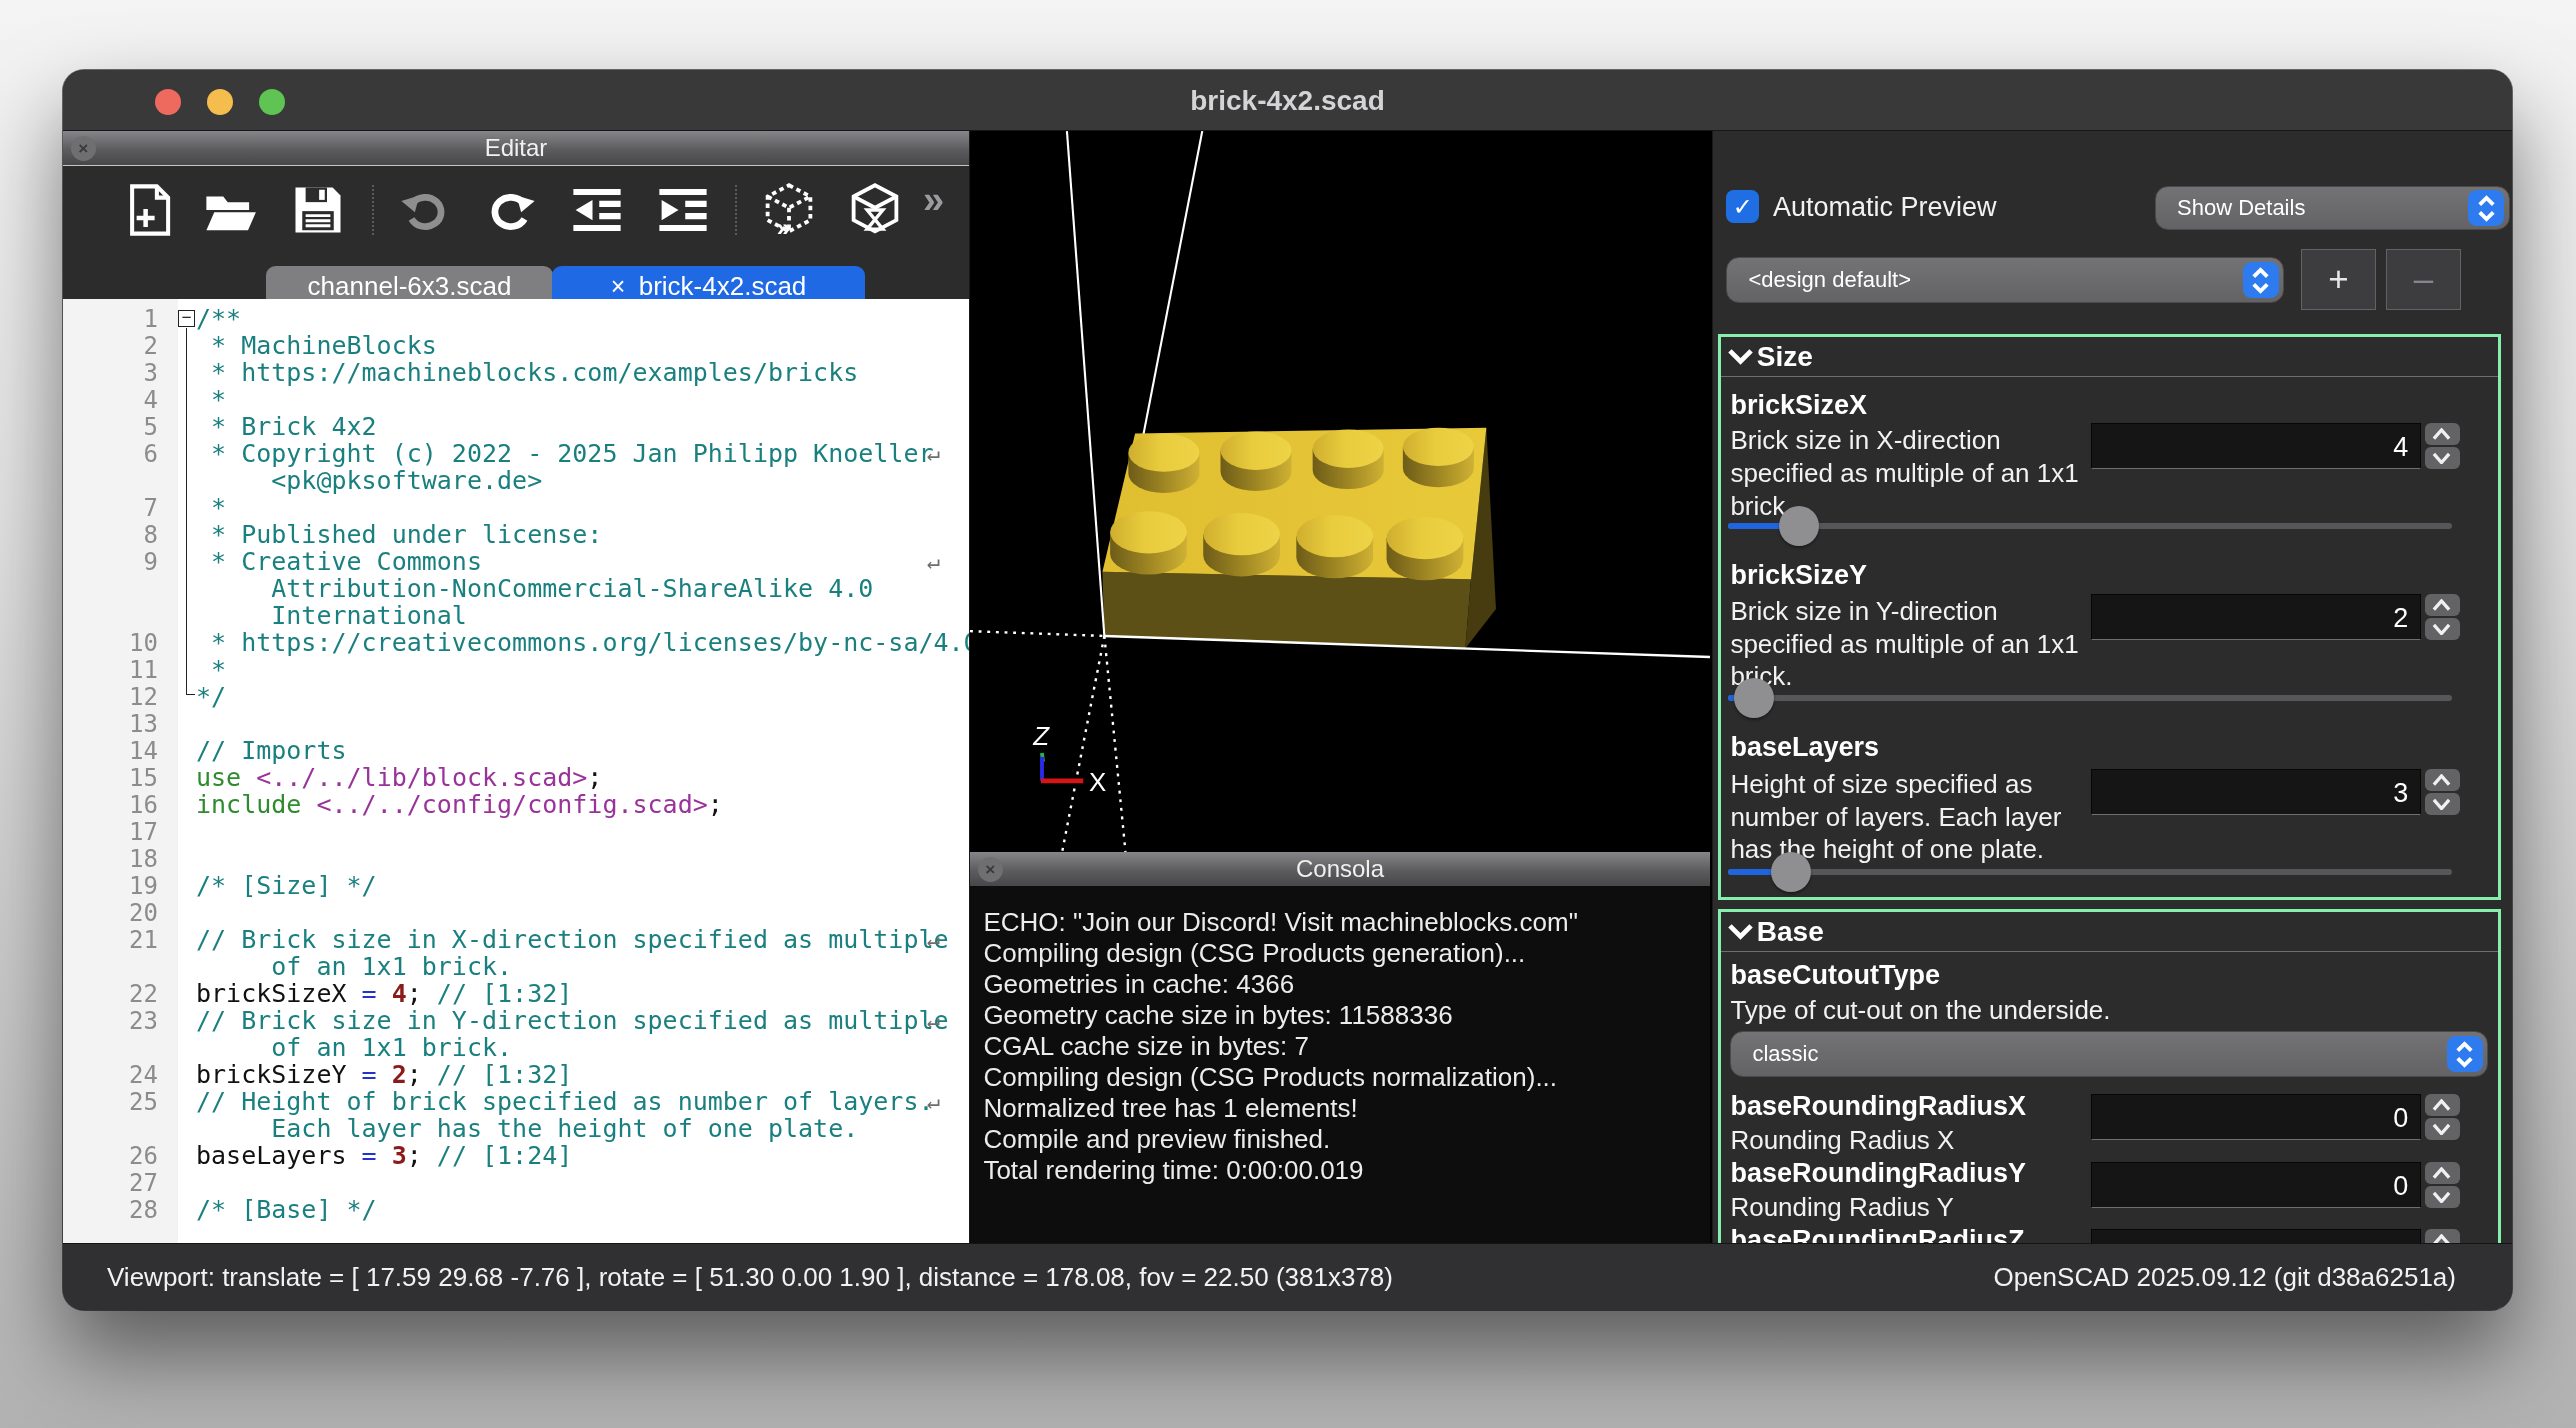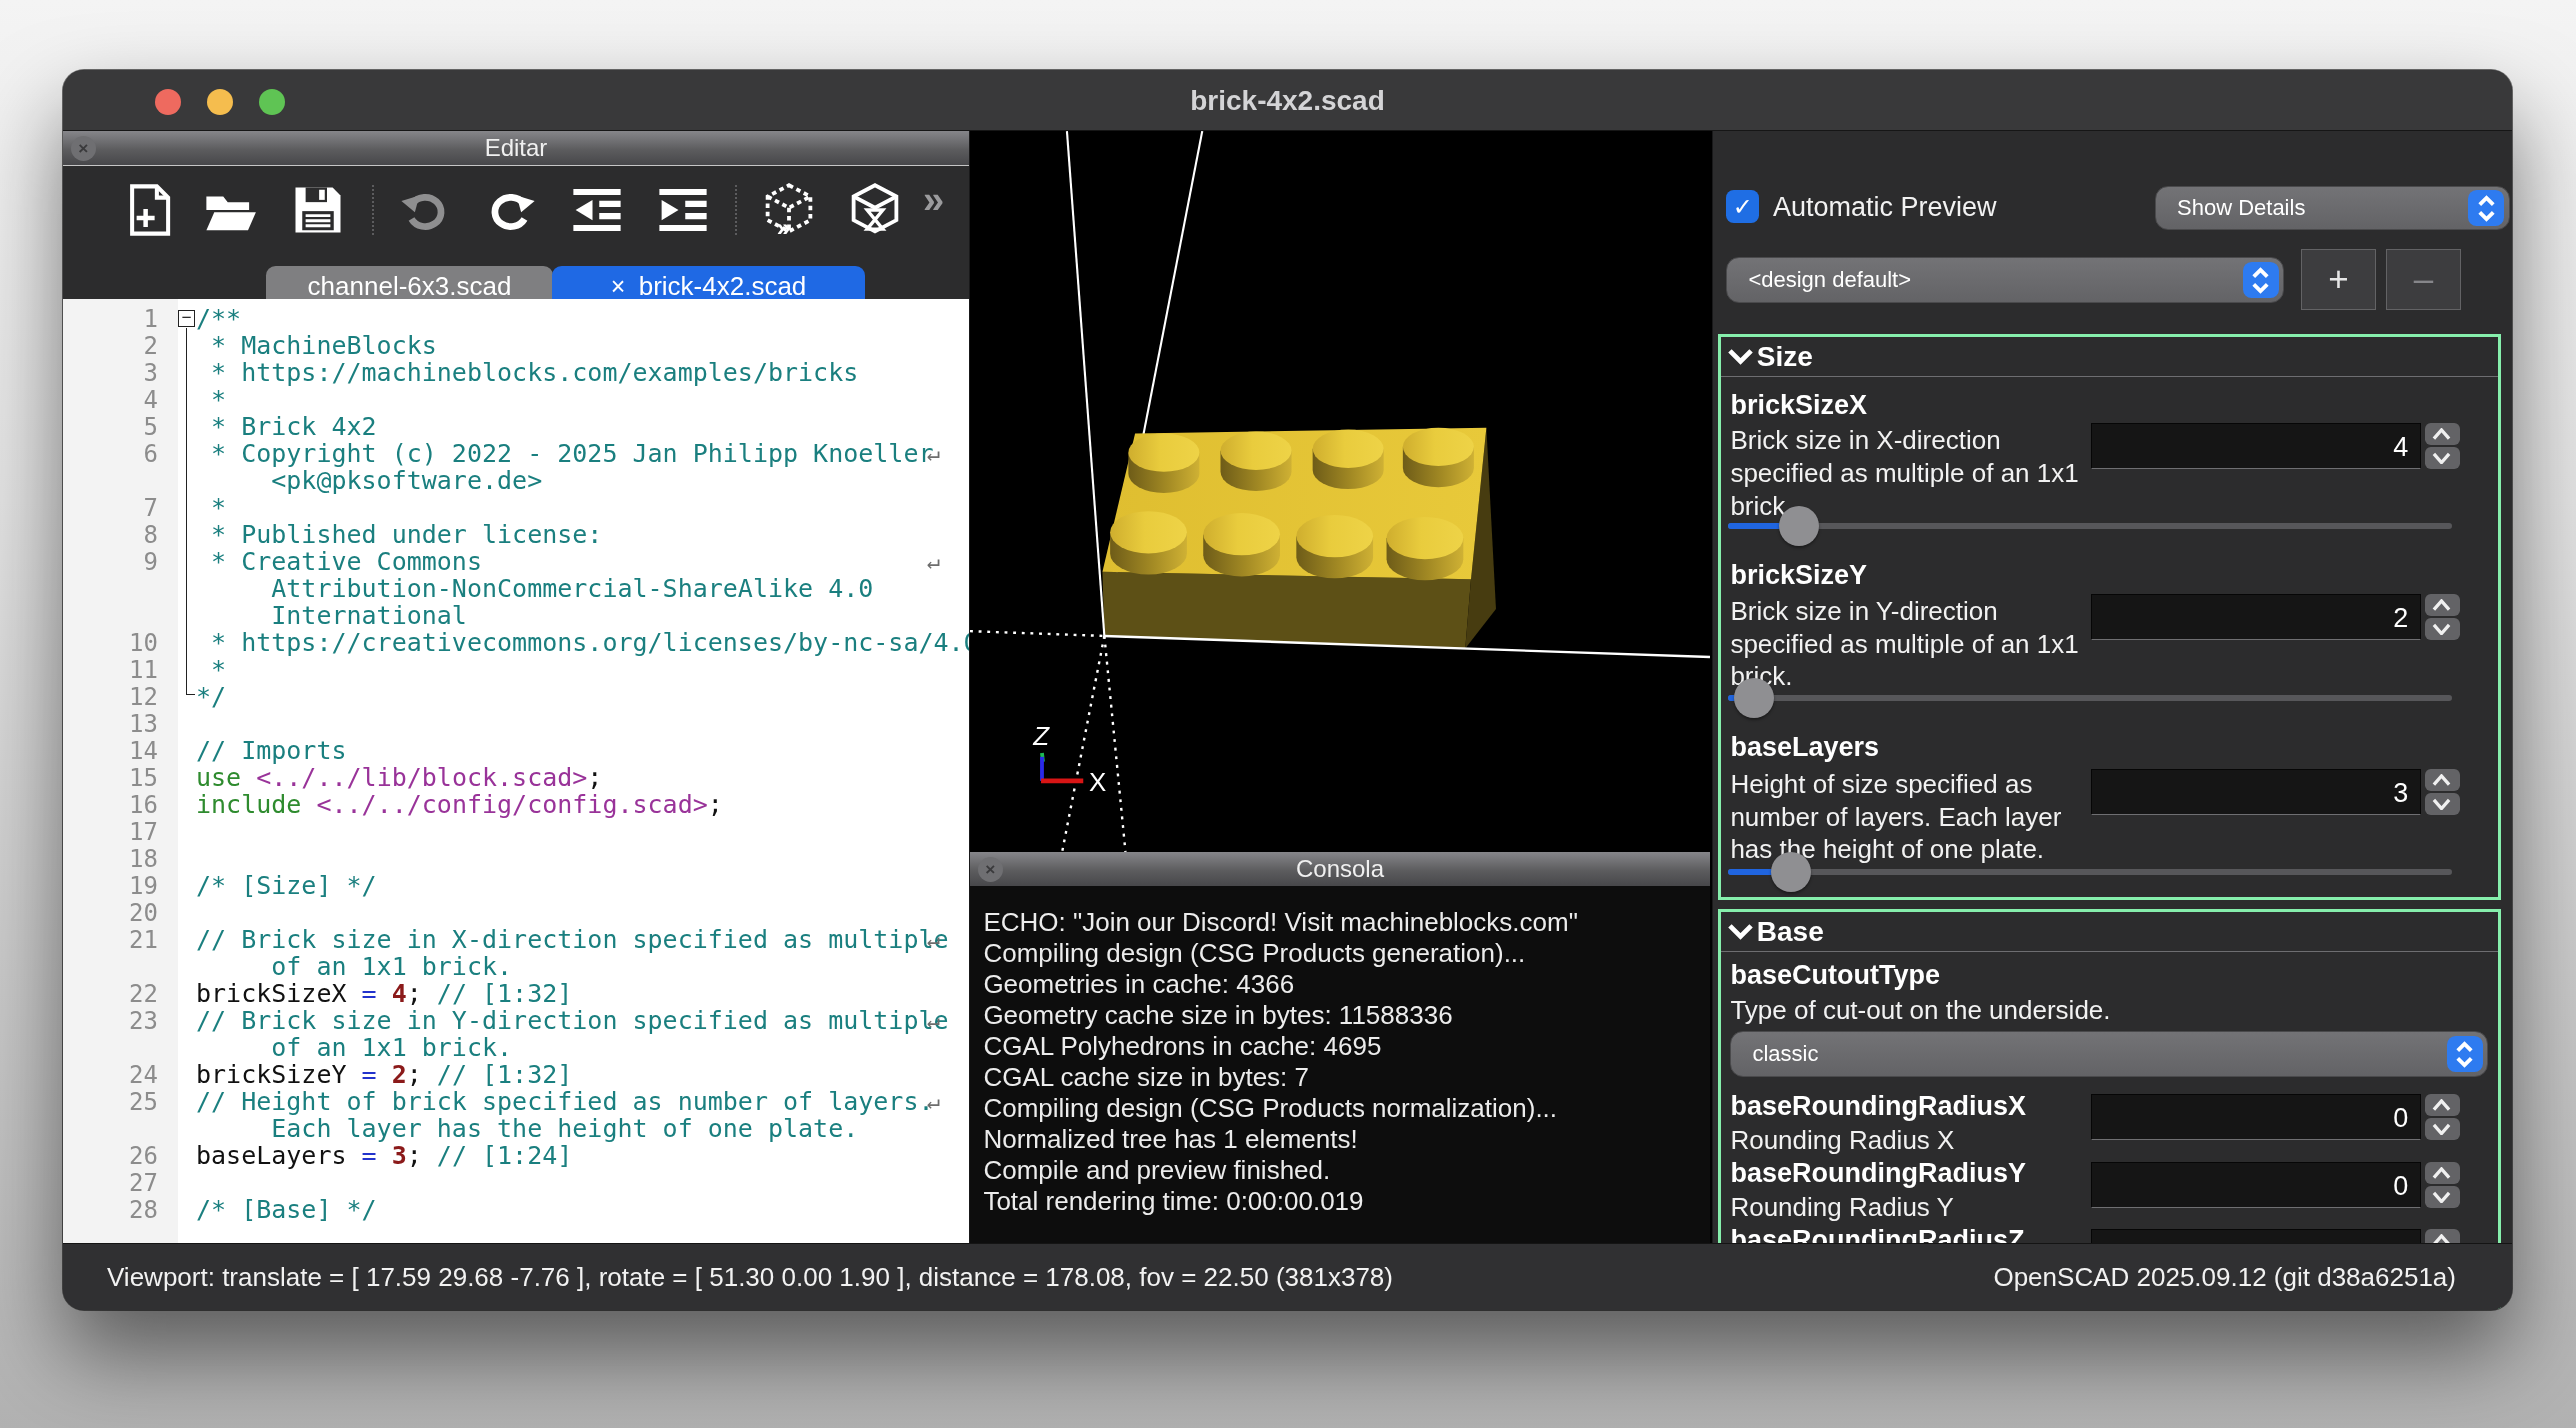--- a/index.html
+++ b/index.html
@@ -300,21 +300,20 @@
     <div class="phead" style="left:0; top:721px; width:740px;">
       <div class="pclose">×</div>
       <div class="ptitle">Consola</div>
     </div>
     <div class="console">
       <div id="console-lines">
           <div class="conline">ECHO: "Join our Discord! Visit machineblocks.com"</div>
           <div class="conline">Compiling design (CSG Products generation)...</div>
           <div class="conline">Geometries in cache: 4366</div>
           <div class="conline">Geometry cache size in bytes: 11588336</div>
-          <div class="conline">CGAL Polyhedrons in cache: 4695</div>
           <div class="conline">CGAL cache size in bytes: 7</div>
           <div class="conline">Compiling design (CSG Products normalization)...</div>
           <div class="conline">Normalized tree has 1 elements!</div>
           <div class="conline">Compile and preview finished.</div>
           <div class="conline">Total rendering time: 0:00:00.019</div>
         </div>
     </div>
   </div>
 
   <div class="phead" style="left:1650px; top:61px; width:799px;">

